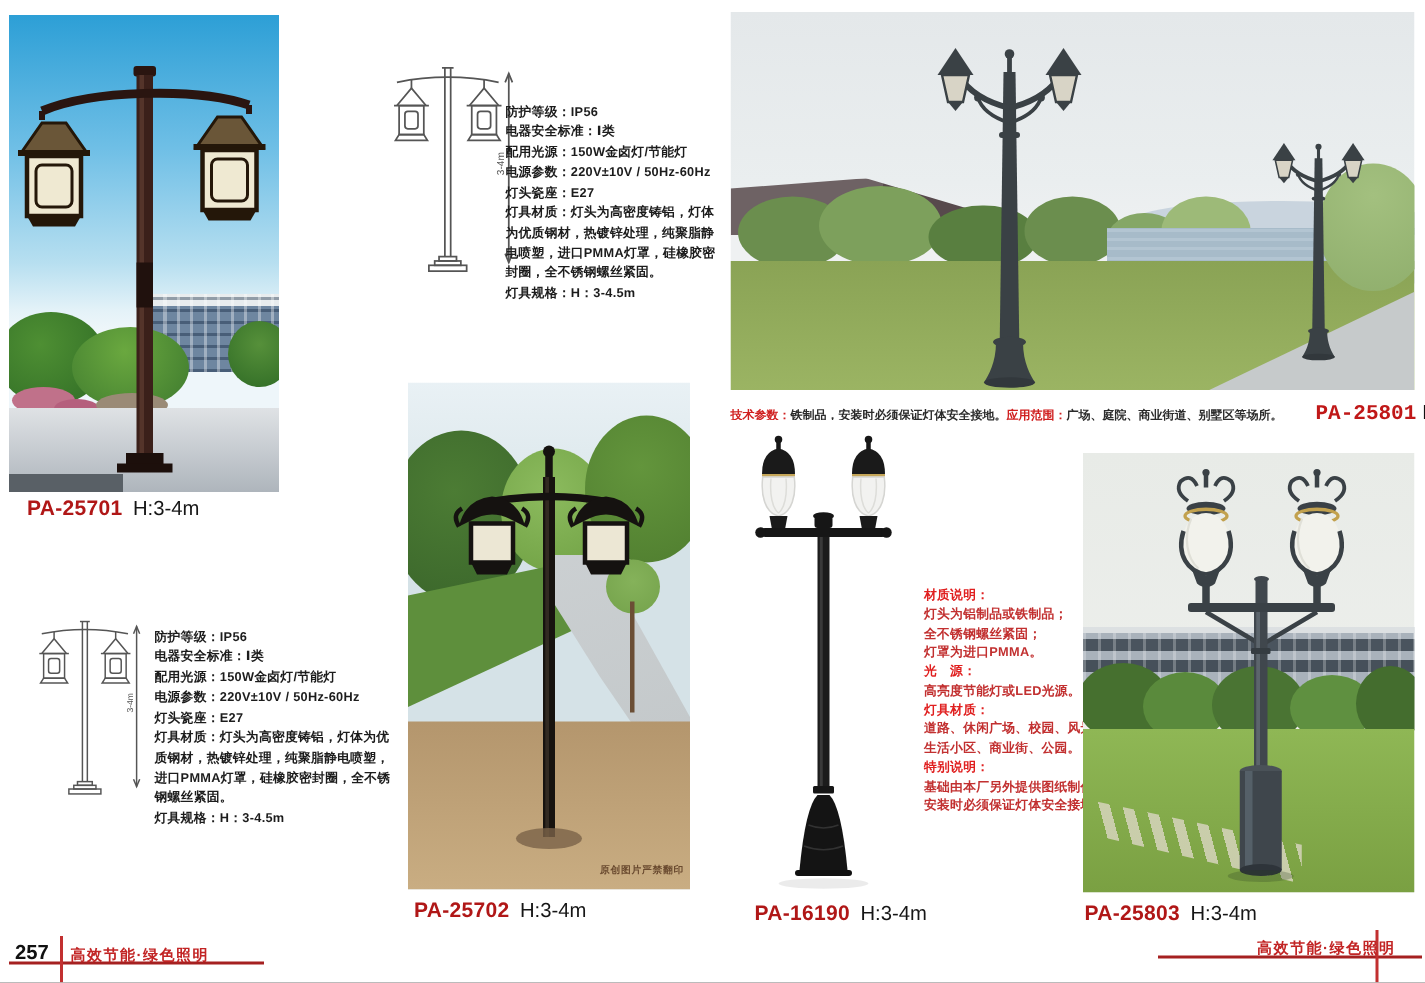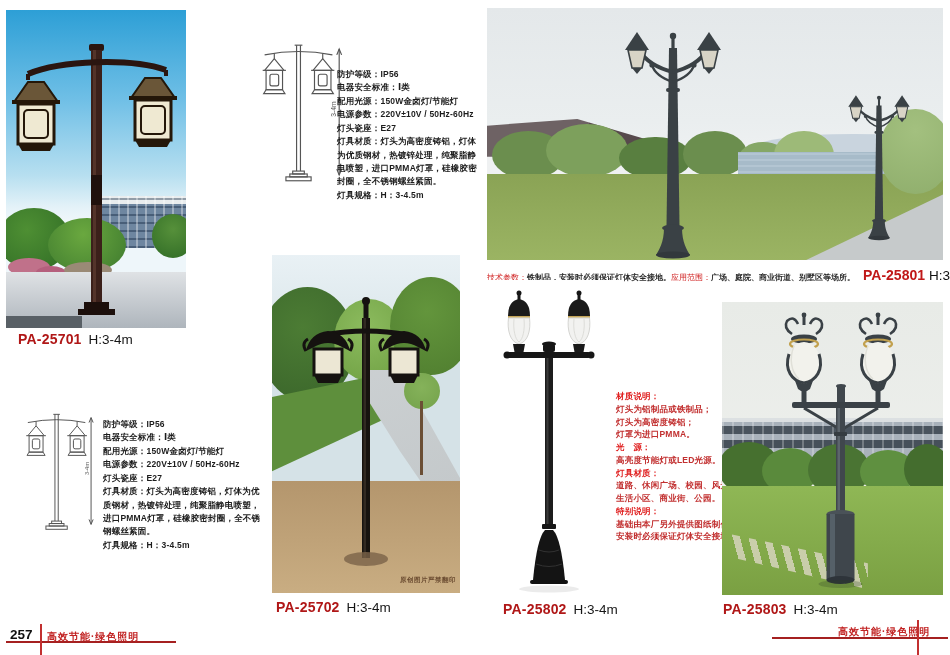--- a/index.html
+++ b/index.html
@@ -22,23 +22,23 @@
   .spec div{margin:0;}
 
   
   .redspec{position:absolute;width:134px;font-size:8.5px;line-height:1.5;letter-spacing:.2px;}
   .redspec .head{color:#e01f1f;font-weight:700;}
   .redspec .body{color:#c23030;font-weight:600;}
 
   
   .techline{position:absolute;left:487px;top:266px;width:456px;text-align:right;white-space:nowrap;}
   .techline span{vertical-align:baseline;}
-  .tl-key{color:#d02020;font-weight:400;font-size:8px;}
+  .tl-key{color:#d02020;font-weight:700;font-size:8px;}
   .tl-val{color:#2b2b2b;font-weight:600;font-size:8px;}
-  .tl-model{color:#c01818;font-weight:700;font-size:14px;margin-left:8px;}
+  .tl-model{color:#c01818;font-weight:700;font-size:14px;margin-left:22px;font-family:Liberation Mono, monospace;}
   .tl-size{color:#111;font-weight:500;font-size:13.5px;margin-left:4px;}
 
   
   .footer-num{position:absolute;font-size:13.5px;font-weight:700;color:#111;}
   .footer-slogan{position:absolute;font-size:10px;font-weight:700;color:#c22424;letter-spacing:1px;}
   .rule-h{position:absolute;height:1.5px;background:#a52020;}
   .rule-v{position:absolute;width:1.5px;background:#c23030;}
 
   .watermark{position:absolute;right:4px;bottom:8px;font-size:6.5px;color:#5a3a22;
              font-weight:700;letter-spacing:.5px;opacity:.85;}
@@ -288,27 +288,27 @@
       <rect x="58" y="78" width="8" height="168" fill="#1c1c1c"></rect>
       <rect x="59.5" y="78" width="2" height="168" fill="#3a3a3a"></rect>
       <rect x="55" y="244" width="14" height="5" rx="1" fill="#161616"></rect>
       <path d="M46,300 Q50,258 58,250 L66,250 Q74,258 78,300 Z" fill="#141414"></path>
       <path d="M52,270 Q62,274 72,270 M49,284 Q62,289 75,284" stroke="#323232" stroke-width="1" fill="none"></path>
       <rect x="43" y="300" width="38" height="4" rx="2" fill="#101010"></rect>
       <ellipse cx="62" cy="309" rx="30" ry="3.5" fill="rgba(0,0,0,0.08)"></ellipse>
     </svg>
   </div>
   <div class="prod-label" style="left:503px;top:600px;">
-    <span class="model">PA-25802</span><span class="size">H:3-4m</span>
+    <span class="model">PA-16190</span><span class="size">H:3-4m</span>
   </div>
 
   <div class="redspec" style="left:616px;top:390px;">
     <div class="head">材质说明：</div>
     <div class="body">灯头为铝制品或铁制品；</div>
-    <div class="body">灯头为高密度铸铝；</div>
+    <div class="body">全不锈钢螺丝紧固；</div>
     <div class="body">灯罩为进口PMMA。</div>
     <div class="head">光　源：</div>
     <div class="body">高亮度节能灯或LED光源。</div>
     <div class="head">灯具材质：</div>
     <div class="body">道路、休闲广场、校园、风景区、生活小区、商业街、公园。</div>
     <div class="head">特别说明：</div>
     <div class="body">基础由本厂另外提供图纸制作。</div>
     <div class="body">安装时必须保证灯体安全接地。</div>
   </div>
 

